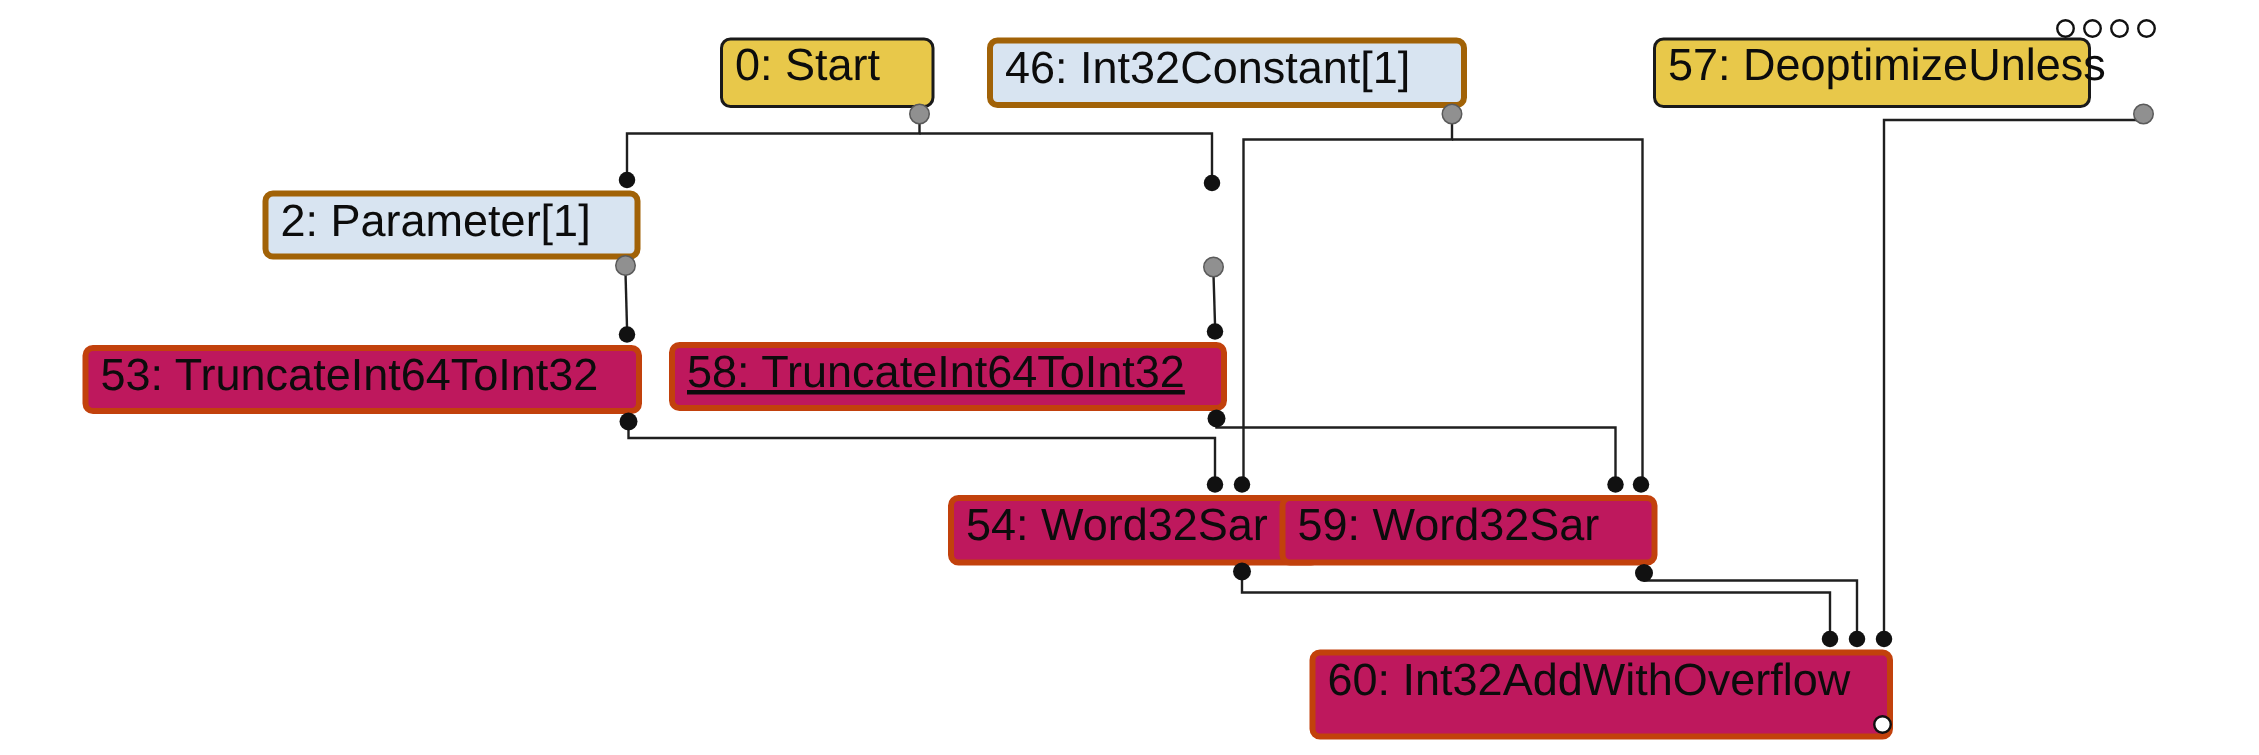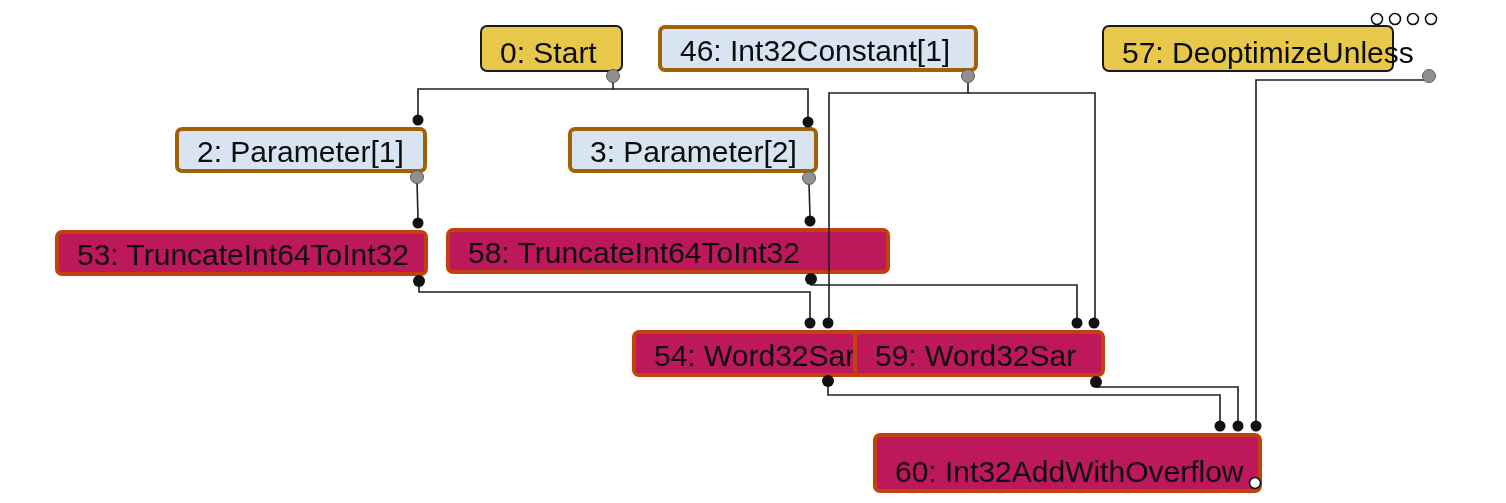--- a/index.html
+++ b/index.html
@@ -14,22 +14,22 @@
   #graph-canvas {
     position: relative;
     width: 1506px;
     height: 503px;
   }
   .node {
     position: absolute;
     box-sizing: border-box;
     border-radius: 7px;
     display: flex;
-    align-items: flex-end;
-    padding-left: 18px;
+    align-items: flex-start;
+    padding-left: 8px;
     font-size: 30px;
     color: #0c0c0c;
     white-space: nowrap;
     z-index: 1;
     cursor: pointer;
   }
   .node-yellow {
     background: #e8c84a;
     border: 2.5px solid #1a1a1a;
   }
@@ -69,29 +69,26 @@
   </div>
 
   <div class="node node-yellow" style="left:1102px; top:25px; width:292px; height:47px;">
     <span>57: DeoptimizeUnless</span>
   </div>
 
   <div class="node node-blue" style="left:175px; top:127px; width:252px; height:46px;">
     <span>2: Parameter[1]</span>
   </div>
 
-  <div class="node node-blue" style="left:568px; top:127px; width:250px; height:46px;">
-    <span>3: Parameter[2]</span>
-  </div>
 
   <div class="node node-green" style="left:55px; top:230px; width:373px; height:46px;">
     <span>53: TruncateInt64ToInt32</span>
   </div>
 
-  <div class="node node-green" style="left:446px; top:228px; width:444px; height:46px;">
+  <div class="node node-green" style="left:446px; top:228px; width:372px; height:46px;text-decoration:underline;">
     <span>58: TruncateInt64ToInt32</span>
   </div>
 
   <div class="node node-green" style="left:588px; top:330px; width:249px; height:47px;margin-left:44px;">
     <span>54: Word32Sar</span>
   </div>
 
   <div class="node node-green" style="left:853px; top:330px; width:252px; height:47px;">
     <span>59: Word32Sar</span>
   </div>

